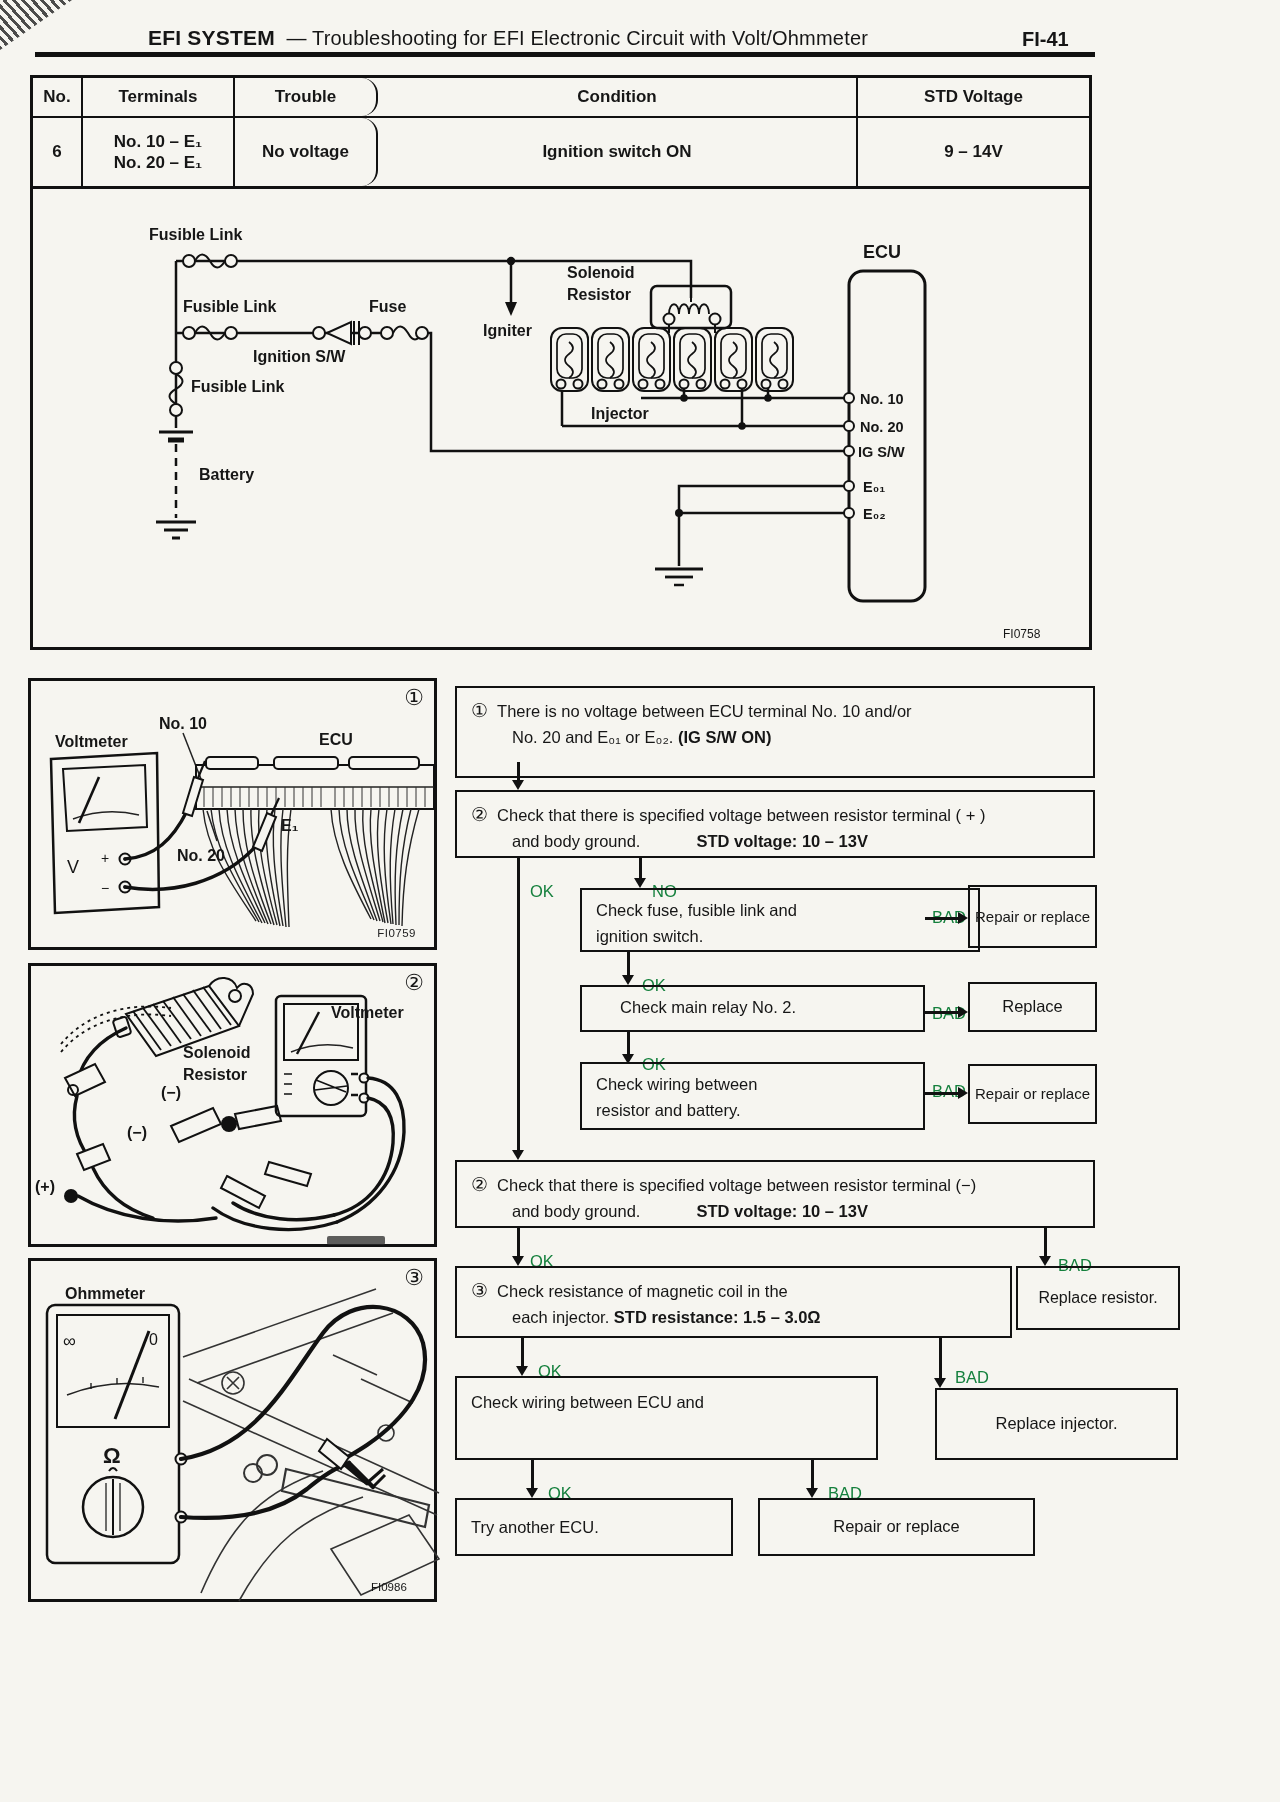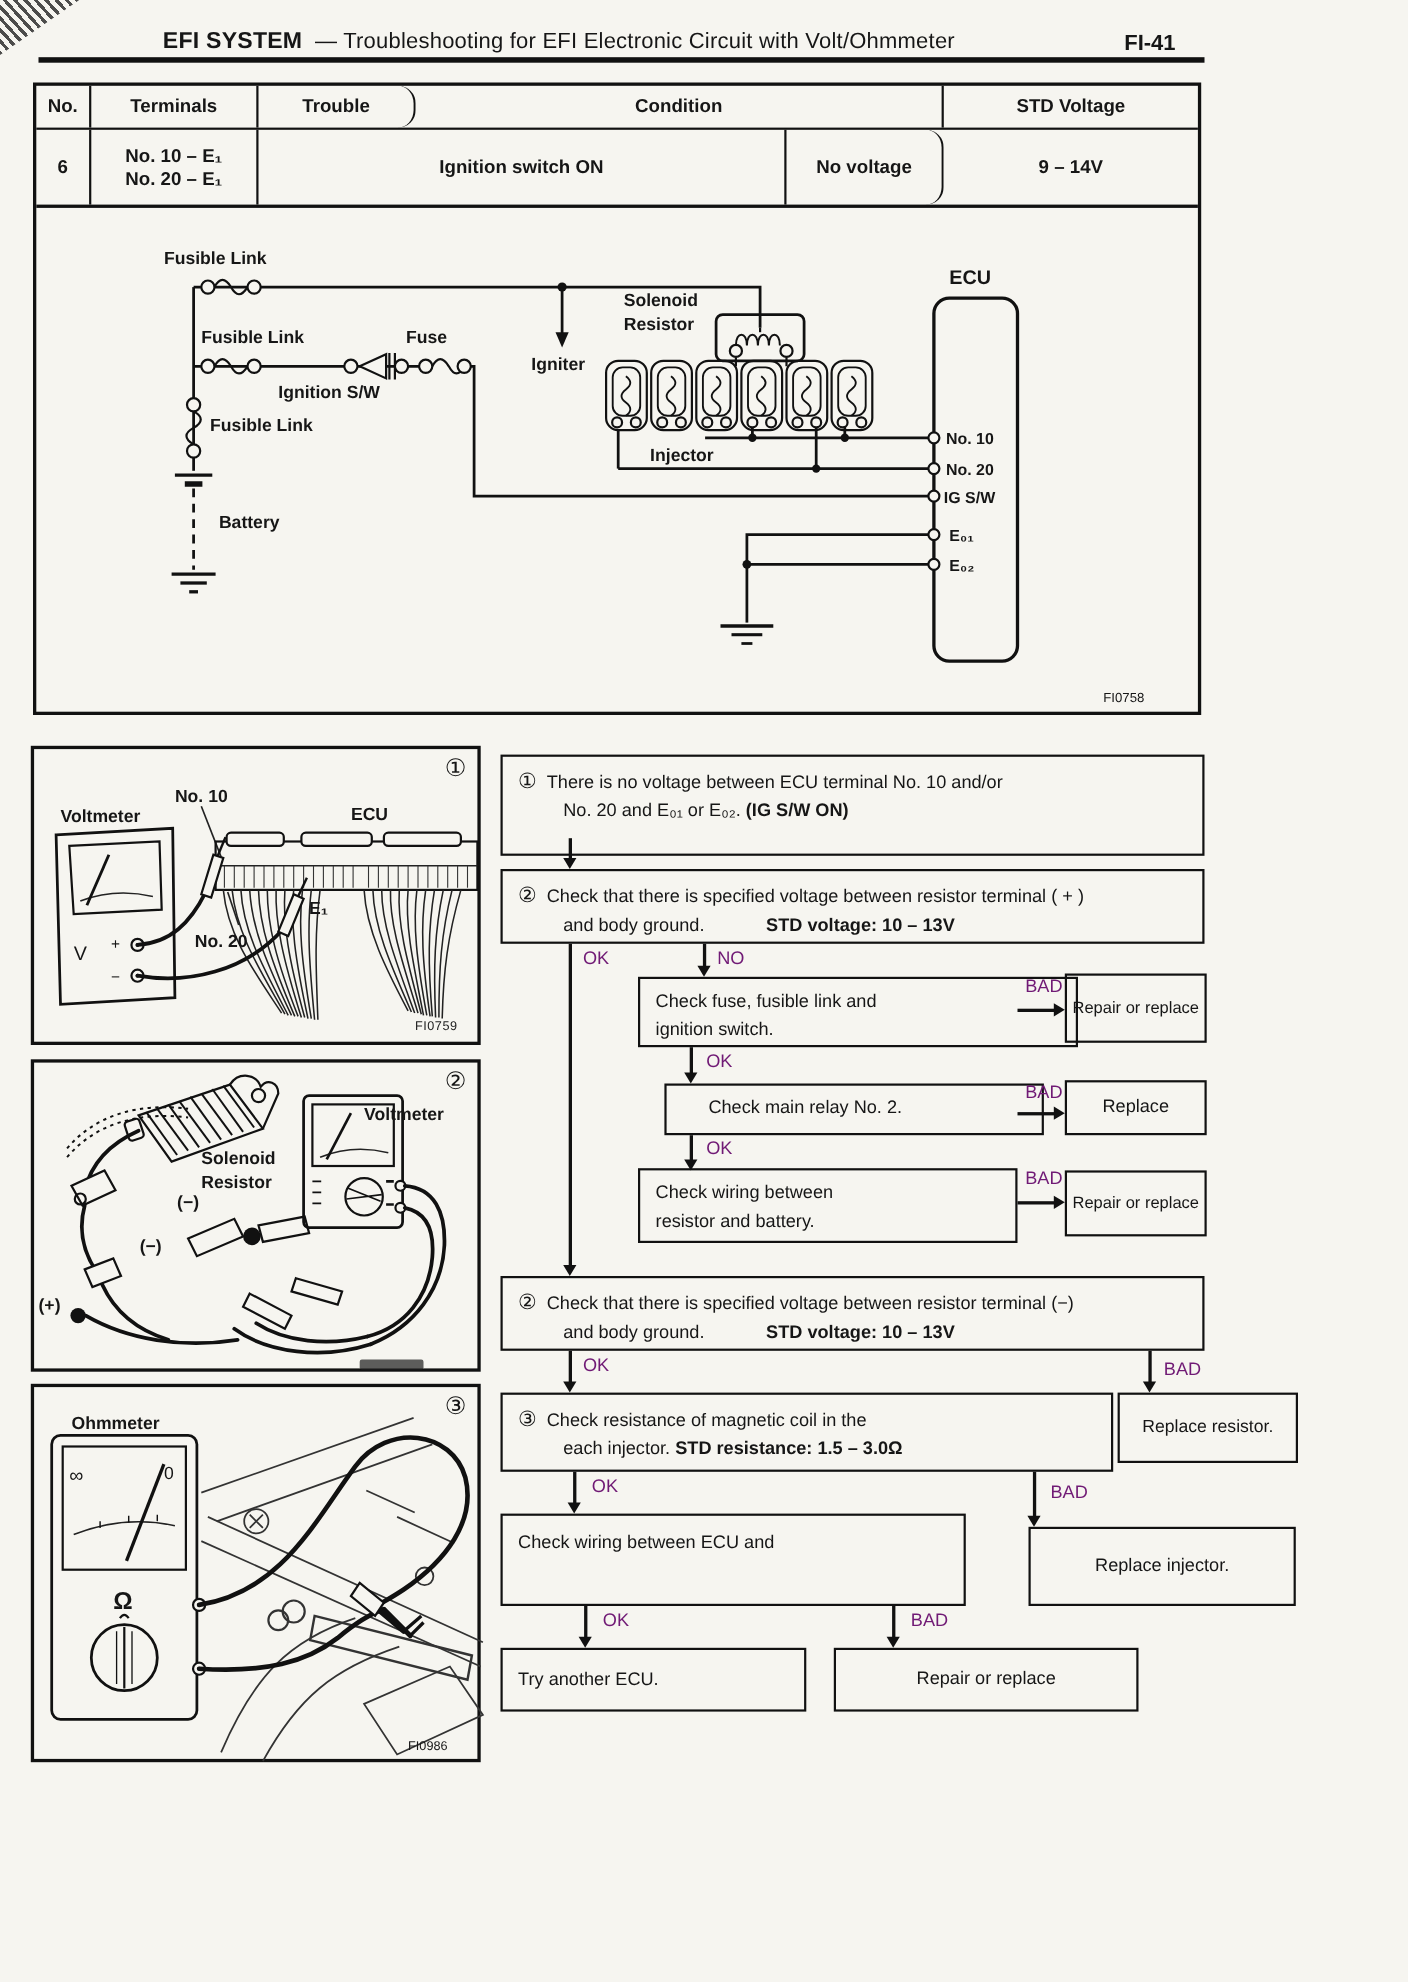--- a/index.html
+++ b/index.html
@@ -35,21 +35,21 @@
   .fb .ind{margin-left:41px;}
   .fb .b{font-weight:bold;}
   .gapb{margin-left:56px;}
   .ctr{display:flex;align-items:center;justify-content:center;padding:0;text-align:center;}
   .vl{position:absolute;width:2.5px;background:#111;}
   .hl{position:absolute;height:2.5px;background:#111;}
   .ad{position:absolute;width:0;height:0;border-left:6px solid transparent;
       border-right:6px solid transparent;border-top:10px solid #111;}
   .ar{position:absolute;width:0;height:0;border-top:6px solid transparent;
       border-bottom:6px solid transparent;border-left:10px solid #111;}
-  .lbl{position:absolute;font-size:16.5px;color:#701a75;white-space:nowrap;}
+  .lbl{position:absolute;font-size:16.5px;color:#15803d;white-space:nowrap;margin-top:20px;}
   
   svg{position:absolute;overflow:visible;}
   svg text{font-family:"Liberation Sans",sans-serif;fill:#161616;}
   .dl{font-size:16px;font-weight:600;}
   .dt{font-size:14.5px;font-weight:bold;}
   .w{stroke:#111;stroke-width:2.5;fill:none;}
   .w1{stroke:#222;stroke-width:1.5;fill:none;}
   .w2{stroke:#111;stroke-width:2;fill:none;}
   .w3{stroke:#111;stroke-width:3.4;fill:none;stroke-linecap:round;}
   .w4{stroke:#111;stroke-width:4.2;fill:none;stroke-linecap:round;}
@@ -75,22 +75,22 @@
       <div class="tc c4">STD Voltage</div>
     </div>
     <div class="trow d">
       <div class="tc c0">6</div>
       <div class="tc c1">
         <div>
             <div>No. 10 – E₁</div>
              <div>No. 20 – E₁</div>
           </div>
       </div>
+      <div class="tc c2">No voltage</div>
       <div class="tc c3">Ignition switch ON</div>
-      <div class="tc c2">No voltage</div>
       <div class="tc c4">9 – 14V</div>
     </div>
   </div>
 </div>
 
 <svg class="abs" style="left:31px;top:186px;" width="1058" height="462" viewBox="0 0 1058 462">
   <defs>
     <g id="fl">
       <circle cx="0" cy="0" r="6" class="w2 bgfill"></circle>
       <path d="M6,0 q7,-13 15,0 q7,13 15,0" class="w2"></path>
@@ -460,21 +460,21 @@
 <span class="lbl" style="left:932px;top:888px;">BAD</span>
 <div class="hl" style="left:925px;top:917px;width:36px;"></div>
 <div class="ar" style="left:958px;top:912px;"></div>
 <div class="fb ctr" style="left:968px;top:885px;width:129px;height:63px;font-size:15px;">
   <span>Repair or replace</span>
 </div>
 <div class="vl" style="left:627px;top:952px;height:25px;"></div>
 <div class="ad" style="left:622px;top:975px;"></div>
 <span class="lbl" style="left:642px;top:956px;">OK</span>
 
-<div class="fb" style="left:604px;top:985px;width:345px;height:47px;padding-left:38px;">
+<div class="fb" style="left:580px;top:985px;width:345px;height:47px;padding-left:38px;">
   <div>Check main relay No. 2.</div>
 </div>
 <span class="lbl" style="left:932px;top:984px;">BAD</span>
 <div class="hl" style="left:925px;top:1011px;width:36px;"></div>
 <div class="ar" style="left:958px;top:1006px;"></div>
 <div class="fb ctr" style="left:968px;top:982px;width:129px;height:50px;">
   <span>Replace</span>
 </div>
 <div class="vl" style="left:627px;top:1032px;height:25px;"></div>
 <div class="ad" style="left:622px;top:1054px;"></div>

